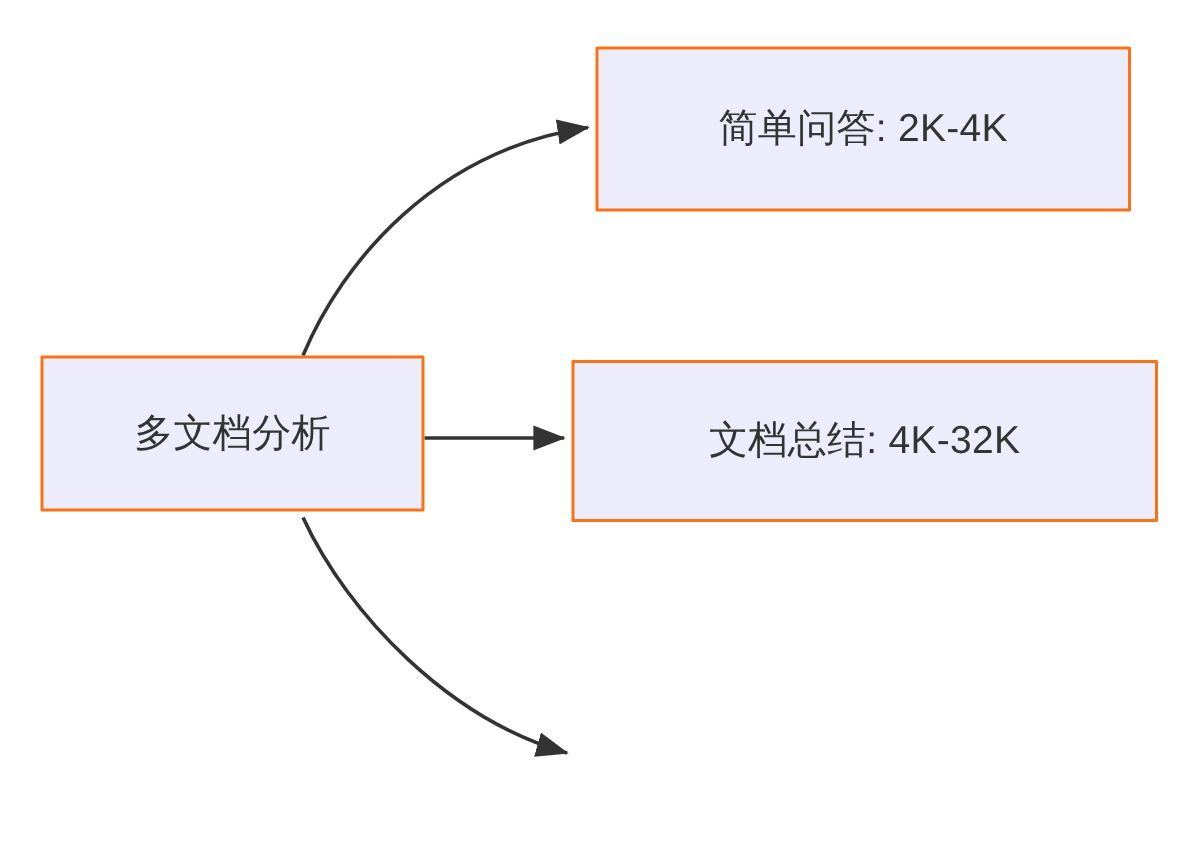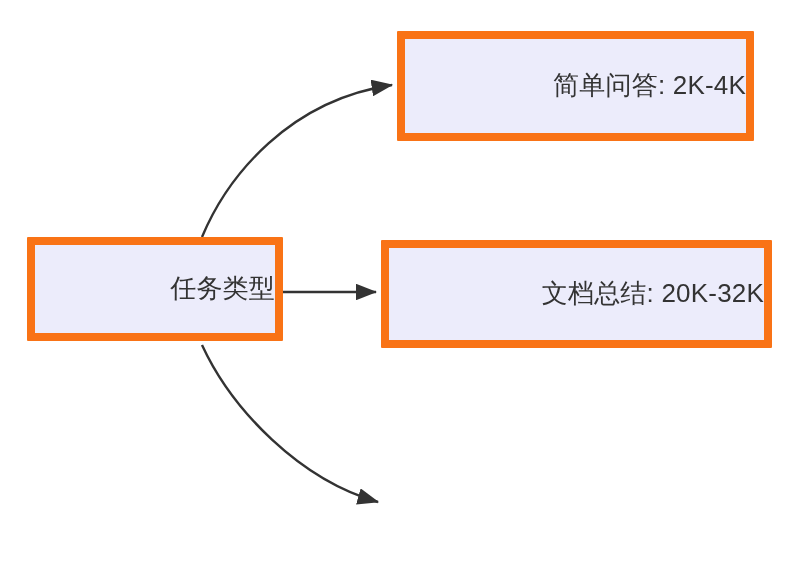--- a/index.html
+++ b/index.html
@@ -25,25 +25,25 @@
     left: 0;
     top: 0;
     width: 787px;
     height: 572px;
     pointer-events: none;
   }
   .node {
     position: absolute;
     box-sizing: border-box;
     background: #ececfb;
-    border: 8px solid #f97316;
+    border: 2px solid #f97316;
     border-radius: 1px;
     display: flex;
     align-items: center;
-    justify-content: flex-end;
+    justify-content: center;
     text-align: center;
   }
   .node-label {
     color: #333333;
     font-size: 26px;
     line-height: 1.2;
     letter-spacing: 0.2px;
     white-space: nowrap;
     font-family: "Liberation Sans", "DejaVu Sans", sans-serif;
   }
@@ -85,25 +85,25 @@
     </defs>
 
     <path d="M 202 237 C 228 175, 290 100, 392 85" fill="none" stroke="#333333" stroke-width="2.4" marker-end="url(#arrowhead)"></path>
 
     <path d="M 283 292 L 376 292" fill="none" stroke="#333333" stroke-width="2.4" marker-end="url(#arrowhead)"></path>
 
     <path d="M 202 345 C 232 410, 300 480, 378 502" fill="none" stroke="#333333" stroke-width="2.4" marker-end="url(#arrowhead)"></path>
   </svg>
 
   <div class="node" id="node-root">
-    <span class="node-label">任务类型</span>
+    <span class="node-label">多文档分析</span>
   </div>
 
   <div class="node" id="node-simple-qa">
     <span class="node-label">简单问答: 2K-4K</span>
   </div>
 
   <div class="node" id="node-doc-summary">
-    <span class="node-label">文档总结: 20K-32K</span>
+    <span class="node-label">文档总结: 4K-32K</span>
   </div>
 
 
 </div>
 
 </body></html>

